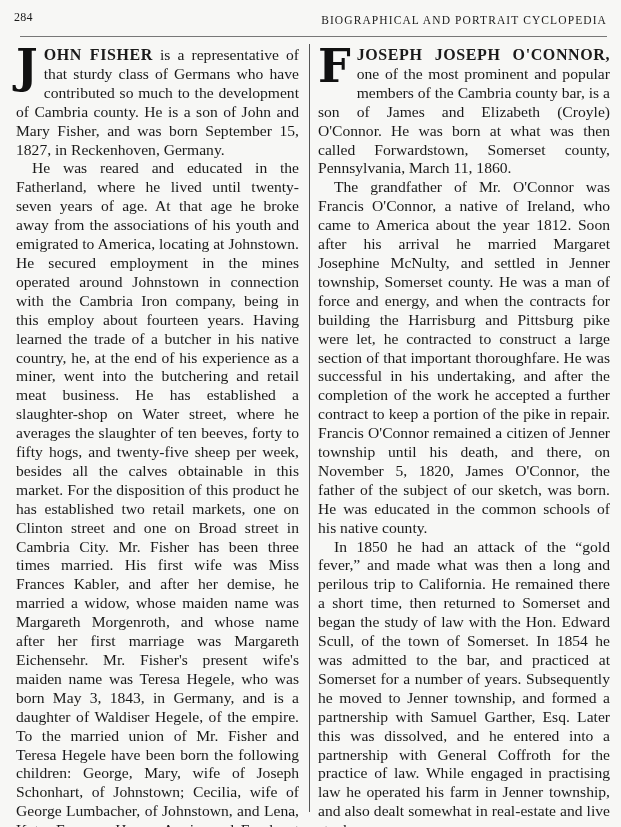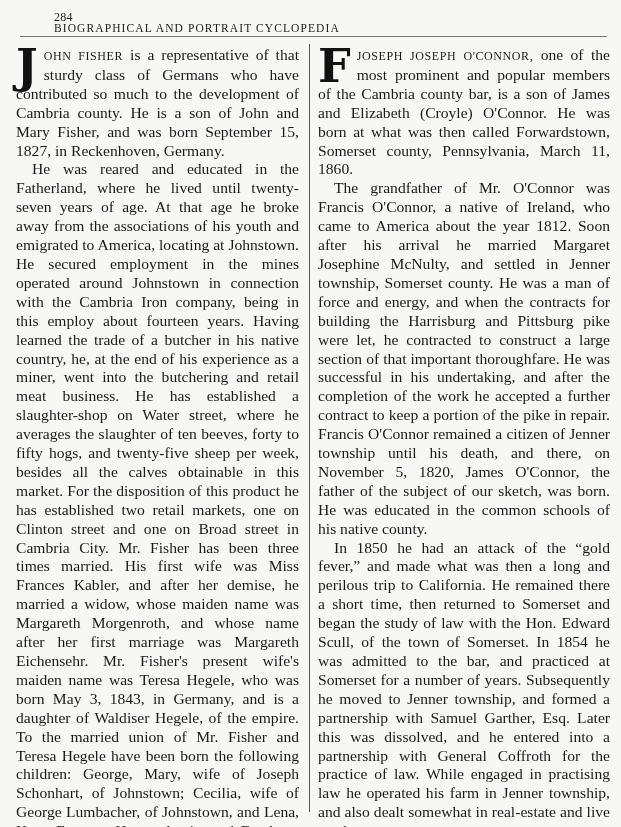--- a/index.html
+++ b/index.html
@@ -4,46 +4,46 @@
 <style>
   html, body { margin: 0; padding: 0; }
   body {
     width: 621px; height: 827px; overflow: hidden;
     background: #f7f7f5;
     font-family: "Liberation Serif", "DejaVu Serif", serif;
     color: #1a1a1a;
     position: relative;
   }
   .header {
-    position: absolute; top: 10px; left: 14px; right: 14px; height: 20px; margin-left: 40px;
+    position: absolute; top: 10px; left: 14px; right: 14px; height: 20px;
   }
   .page-num { position: absolute; left: 0; top: 0; font-size: 12px; letter-spacing: 0.2px; }
   .running-title {
-    position: absolute; left: 0; right: 0; top: 12px; text-align: left;
+    position: absolute; left: 0; right: 0; top: 4px; text-align: right;
     font-size: 11.5px; letter-spacing: 1.1px;
   }
   .rule {
     position: absolute; top: 36px; left: 20px; right: 14px; height: 1px; background: #777;
   }
   .divider {
     position: absolute; top: 44px; left: 309px; width: 1px; height: 768px; background: #555;
   }
   .col {
     position: absolute; top: 46px; font-size: 15.6px; line-height: 18.9px;
     text-align: justify; hyphens: manual;
   }
   .col-left { left: 16px; width: 283px; }
   .col-right { left: 318px; width: 292px; }
   .col p { margin: 0; }
   .col p.indent { text-indent: 16px; margin-top: 0px; }
   .dropcap {
     float: left; font-family: "DejaVu Serif", serif; font-weight: bold;
     font-size: 46px; line-height: 36px; margin: 2px 6px 0 0; color: #111;
   }
-  .lead { font-weight: normal; letter-spacing: 0.6px; font-size: 12px; }
+  .lead { font-weight: bold; letter-spacing: 0.6px; font-size: 16px; }
 </style>
 </head>
 <body>
 
 <div class="header">
   <span class="page-num">284</span>
   <div class="running-title">BIOGRAPHICAL AND PORTRAIT CYCLOPEDIA</div>
 </div>
 <div class="rule"></div>
 <div class="divider"></div>

